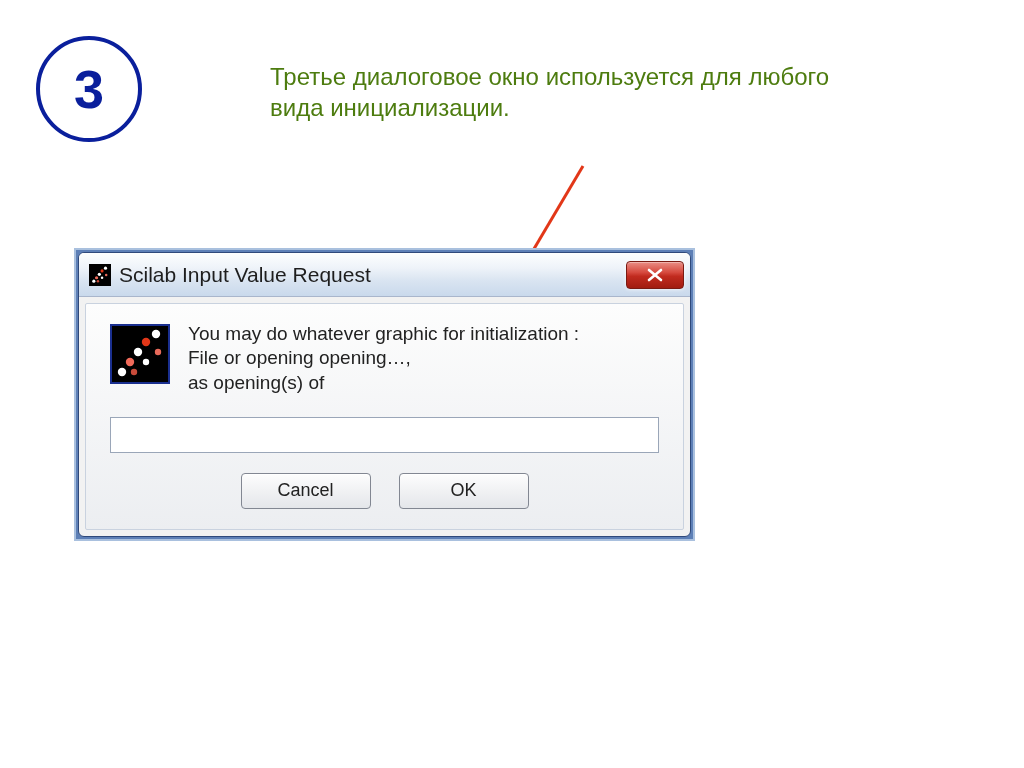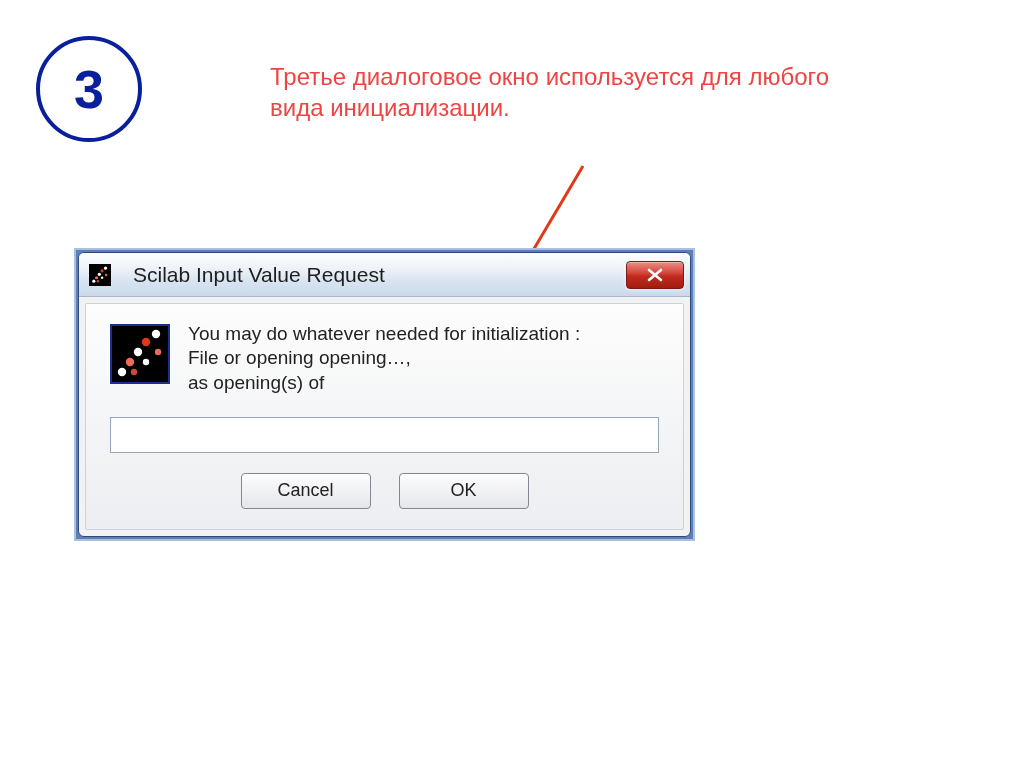--- a/index.html
+++ b/index.html
@@ -30,21 +30,21 @@
     font-size: 54px;
     box-sizing: border-box;
   }
 
   
   .desc {
     position: absolute;
     left: 270px;
     top: 62px;
     width: 560px;
-    color: #ef4444;
+    color: #4d7c0f;
     font-size: 24px;
     line-height: 1.28;
   }
 
   
   .arrow-layer {
     position: absolute;
     left: 0;
     top: 0;
     width: 1024px;
@@ -89,21 +89,20 @@
     height: 22px;
     margin-right: 8px;
     flex-shrink: 0;
   }
 
   .title-text {
     flex: 1 1 auto;
     font-size: 21px;
     color: #1e1e1e;
     font-family: "Segoe UI", Tahoma, sans-serif;
-    margin-left: 14px;
   }
 
   .close-btn {
     width: 56px;
     height: 26px;
     border-radius: 4px;
     background: linear-gradient(#ea8e85 0%, #d64a3f 40%, #c12b1f 55%, #a11c10 100%);
     border: 1px solid #7a1a12;
     display: flex;
     align-items: center;
@@ -229,21 +228,21 @@
           <rect x="1" y="1" width="58" height="58" fill="none" stroke="#1a2f8f" stroke-width="2"></rect>
           <circle cx="12" cy="48" r="4.2" fill="#fff"></circle>
           <circle cx="20" cy="38" r="4.2" fill="#f06a5a"></circle>
           <circle cx="28" cy="28" r="4.2" fill="#fff"></circle>
           <circle cx="36" cy="18" r="4.2" fill="#e23718"></circle>
           <circle cx="46" cy="10" r="4.2" fill="#fff"></circle>
           <circle cx="24" cy="48" r="3.2" fill="#c84b3a"></circle>
           <circle cx="36" cy="38" r="3.2" fill="#fff"></circle>
           <circle cx="48" cy="28" r="3.2" fill="#e86a5a"></circle>
         </svg>
-        <div class="msg"><span>You may do whatever needed for initialization :</span>
+        <div class="msg"><span>You may do whatever graphic for initialization :</span>
 <span>File or opening opening…,</span>
 <span>as opening(s) of</span></div>
       </div>
 
       <input class="text-input" type="text" value="" style="">
 
       <div class="button-row">
         <div class="dlg-btn">
           <span>Cancel</span>
         </div>

